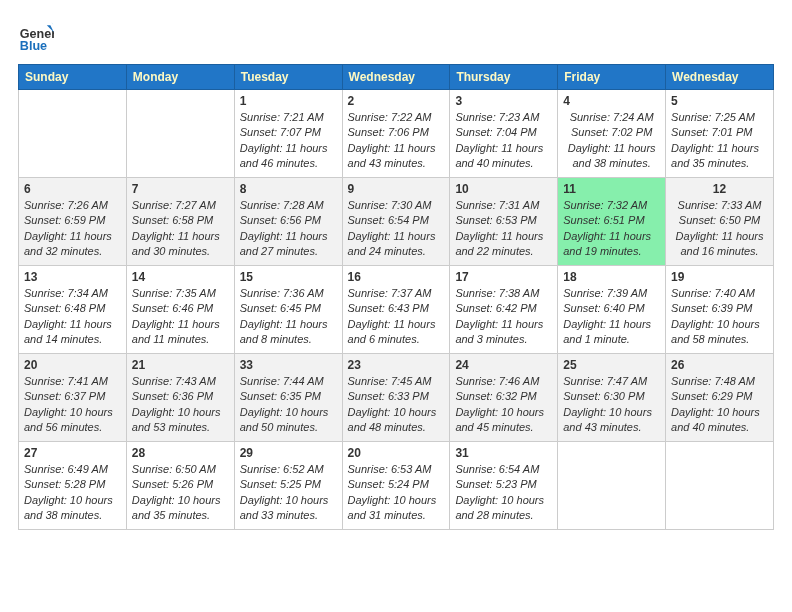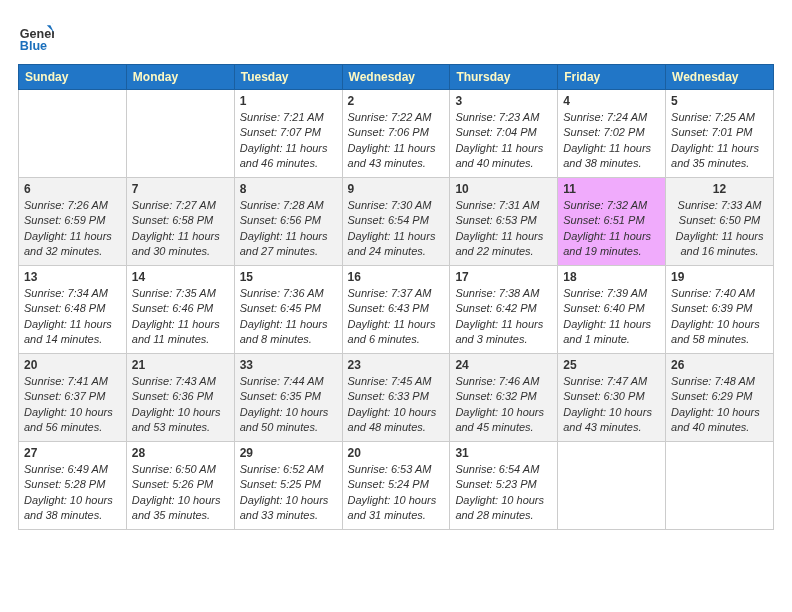--- a/index.html
+++ b/index.html
@@ -146,21 +146,21 @@
 Daylight: 11 hours and 43 minutes.</div>
           </td>
           <td style="background-color: rgb(255, 255, 255);">
             <span class="day-num">3</span>
             <div class="day-info" style="white-space: pre-line;">Sunrise: 7:23 AM
 Sunset: 7:04 PM
 Daylight: 11 hours and 40 minutes.</div>
           </td>
           <td style="background-color: rgb(255, 255, 255);">
             <span class="day-num">4</span>
-            <div class="day-info" style="white-space: pre-line;">Sunrise: 7:24 AM
+            <div class="day-info" style="white-space: pre-line; text-align: center;">Sunrise: 7:24 AM
 Sunset: 7:02 PM
 Daylight: 11 hours and 38 minutes.</div>
           </td>
           <td style="background-color: rgb(255, 255, 255);">
             <span class="day-num">5</span>
             <div class="day-info" style="white-space: pre-line;">Sunrise: 7:25 AM
 Sunset: 7:01 PM
 Daylight: 11 hours and 35 minutes.</div>
           </td>
         </tr>
@@ -188,21 +188,21 @@
             <div class="day-info" style="white-space: pre-line;">Sunrise: 7:30 AM
 Sunset: 6:54 PM
 Daylight: 11 hours and 24 minutes.</div>
           </td>
           <td style="background-color: rgb(242, 242, 242);">
             <span class="day-num">10</span>
             <div class="day-info" style="white-space: pre-line;">Sunrise: 7:31 AM
 Sunset: 6:53 PM
 Daylight: 11 hours and 22 minutes.</div>
           </td>
-          <td style="background-color: #f0abfc;">
+          <td style="background-color: #86efac;">
             <span class="day-num">11</span>
             <div class="day-info" style="white-space: pre-line;">Sunrise: 7:32 AM
 Sunset: 6:51 PM
 Daylight: 11 hours and 19 minutes.</div>
           </td>
           <td style="background-color: rgb(242, 242, 242); text-align: center;">
             <span class="day-num">12</span>
             <div class="day-info" style="white-space: pre-line;">Sunrise: 7:33 AM
 Sunset: 6:50 PM
 Daylight: 11 hours and 16 minutes.</div>

